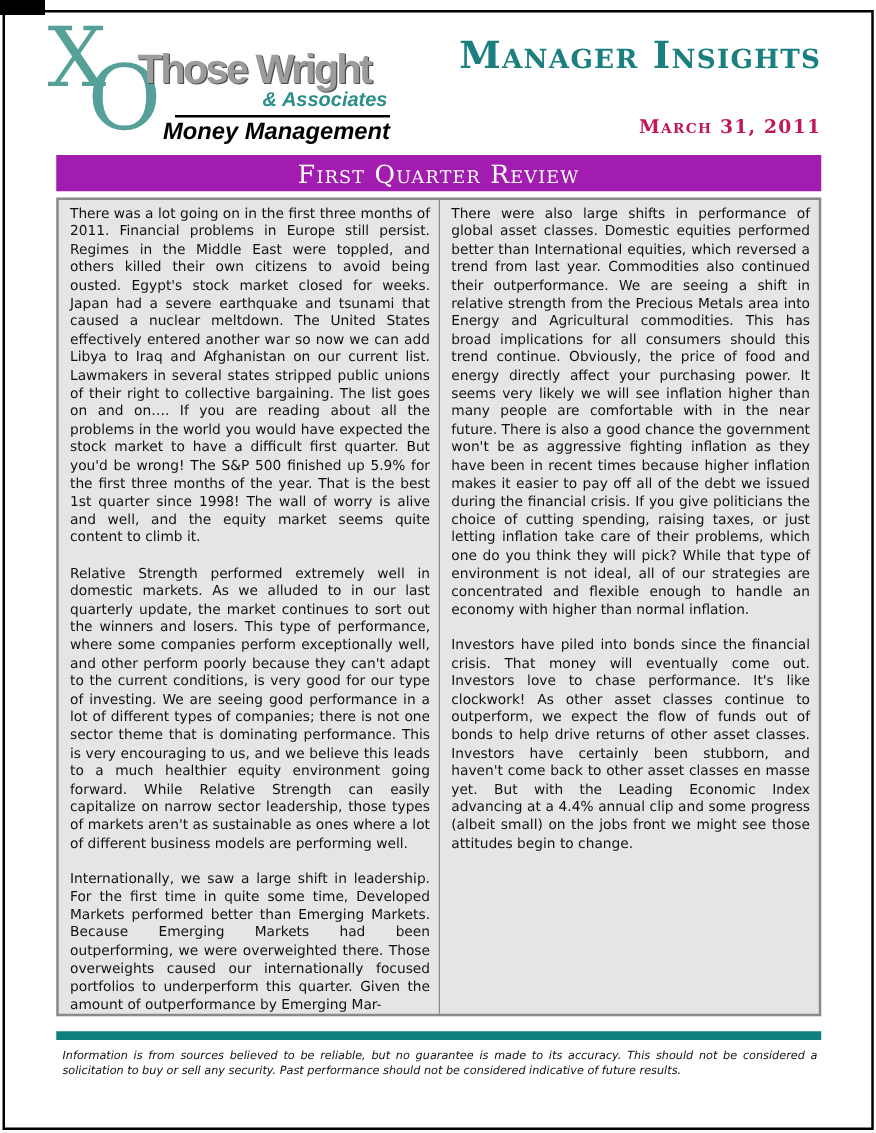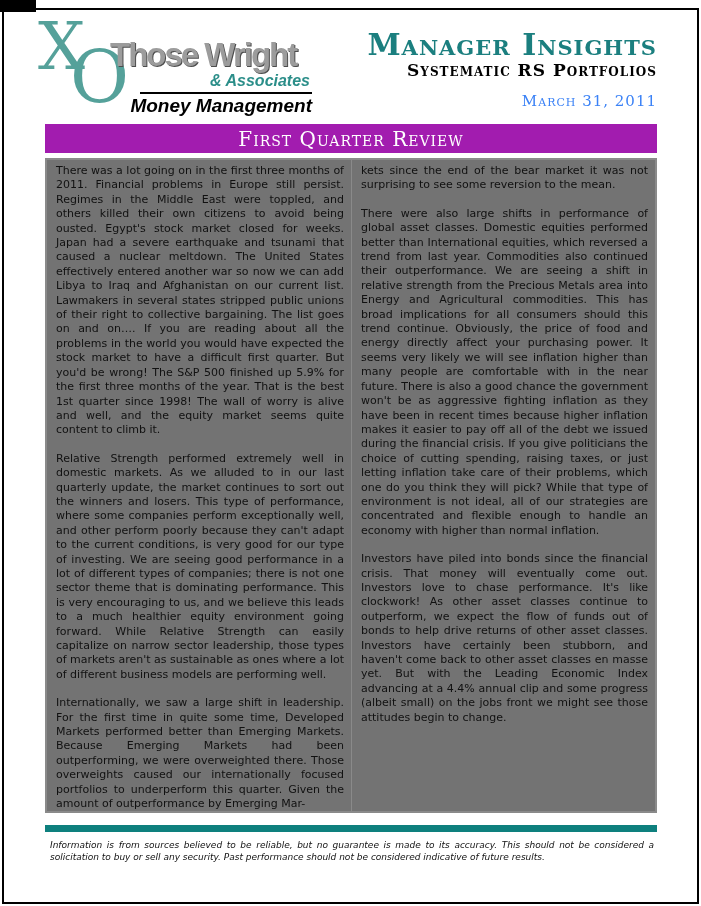--- a/index.html
+++ b/index.html
@@ -29,34 +29,34 @@
     position:absolute;left:110px;top:95px;width:202px;text-align:right;
     font-family:"Liberation Sans", sans-serif;font-style:italic;font-weight:bold;
     font-size:19px;color:#000;white-space:nowrap;
   }
 
   
   .copper{font-variant:small-caps;font-family:"DejaVu Serif", serif;}
   .masthead{position:absolute;right:44px;top:30px;text-align:right;}
   .mast-title{font-size:30px;font-weight:bold;color:#1b7f7f;letter-spacing:1px;line-height:1.0;}
   .mast-sub{font-size:17px;font-weight:bold;color:#000;letter-spacing:1px;line-height:1.2;}
-  .mast-date{position:absolute;right:44px;top:92px;text-align:right;font-size:15px;font-weight:normal;color:#3b82f6;letter-spacing:1px;}
+  .mast-date{position:absolute;right:44px;top:92px;text-align:right;font-size:15px;font-weight:bold;color:#be185d;letter-spacing:1px;}
 
   
   .banner{
     position:absolute;left:45px;top:124px;width:612px;height:29px;background:#a21caf;
     display:flex;align-items:center;justify-content:center;
   }
   .banner-title{color:#ffffff;font-size:20px;letter-spacing:1px;line-height:1;}
 
   
   .article{
     position:absolute;left:45px;top:158px;width:612px;height:655px;
     border:2px solid #8a8a8a;box-sizing:border-box;display:flex;overflow:hidden;
-    background:#737373;
+    background:#e5e5e5;
   }
   .col{flex:1 1 50%;padding:4px 7px 4px 9px;box-sizing:border-box;overflow:hidden;}
   .col.right{border-left:1px solid #8a8a8a;}
   .col p{
     margin:0 0 14px 0;font-size:11px;line-height:14.4px;color:#111;
     text-align:justify;
   }
 
   
   .footer-bar{position:absolute;left:45px;top:825px;width:612px;height:7px;background:#0e807e;}
@@ -76,35 +76,33 @@
   <div class="logo-x">X</div>
   <div class="logo-o">O</div>
   <div class="logo-name">Those Wright</div>
   <div class="logo-assoc">&amp; Associates</div>
   <div class="logo-rule"></div>
   <div class="logo-tagline">Money Management</div>
 </div>
 
 <div class="masthead">
   <div class="mast-title copper">Manager Insights</div>
-  <div class="mast-sub copper">Systematic RS Portfolios</div>
 </div>
 <div class="mast-date copper">March 31, 2011</div>
 
 <div class="banner">
   <span class="banner-title copper">First Quarter Review</span>
 </div>
 
 <div class="article">
   <div class="col left">
     <p>There was a lot going on in the first three months of 2011.  Financial problems in Europe still persist.  Regimes in the Middle East were toppled, and others killed their own citizens to avoid being ousted.  Egypt's stock market closed for weeks.  Japan had a severe earthquake and tsunami that caused a nuclear meltdown.  The United States effectively entered another war so now we can add Libya to Iraq and Afghanistan on our current list.  Lawmakers in several states stripped public unions of their right to collective bargaining.  The list goes on and on….  If you are reading about all the problems in the world you would have expected the stock market to have a difficult first quarter.  But you'd be wrong!  The S&amp;P 500 finished up 5.9% for the first three months of the year.  That is the best 1st quarter since 1998! The wall of worry is alive and well, and the equity market seems quite content to climb it.</p>
     <p>Relative Strength performed extremely well in domestic markets.  As we alluded to in our last quarterly update, the market continues to sort out the winners and losers.  This type of performance, where some companies perform exceptionally well, and other perform poorly because they can't adapt to the current conditions, is very good for our type of investing.  We are seeing good performance in a lot of different types of companies; there is not one sector theme that is dominating performance.  This is very encouraging to us, and we believe this leads to a much healthier equity environment going forward.  While Relative Strength can easily capitalize on narrow sector leadership, those types of markets aren't as sustainable as ones where a lot of different business models are performing well.</p>
     <p>Internationally, we saw a large shift in leadership. For the first time in quite some time, Developed Markets performed better than Emerging Markets.  Because Emerging Markets had been outperforming, we were overweighted there.  Those overweights caused our internationally focused portfolios to underperform this quarter.  Given the amount of outperformance by Emerging Mar-</p>
   </div>
   <div class="col right">
-    <p>kets since the end of the bear market it was not surprising to see some reversion to the mean.</p>
     <p>There were also large shifts in performance of global asset classes.  Domestic equities performed better than International equities, which reversed a trend from last year.  Commodities also continued their outperformance.  We are seeing a shift in relative strength from the Precious Metals area into Energy and Agricultural commodities.  This has broad implications for all consumers should this trend continue.  Obviously, the price of food and energy directly affect your purchasing power.  It seems very likely we will see inflation higher than many people are comfortable with in the near future.  There is also a good chance the government won't be as aggressive fighting inflation as they have been in recent times because higher inflation makes it easier to pay off all of the debt we issued during the financial crisis.  If you give politicians the choice of cutting spending, raising taxes, or just letting inflation take care of their problems, which one do you think they will pick?  While that type of environment is not ideal, all of our strategies are concentrated and flexible enough to handle an economy with higher than normal inflation.</p>
     <p>Investors have piled into bonds since the financial crisis.  That money will eventually come out.  Investors love to chase performance.  It's like clockwork!  As other asset classes continue to outperform, we expect the flow of funds out of bonds to help drive returns of other asset classes. Investors have certainly been stubborn, and haven't come back to other asset classes en masse yet.  But with the Leading Economic Index advancing at a 4.4% annual clip and some progress (albeit small) on the jobs front we might see those attitudes begin to change.</p>
   </div>
 </div>
 
 <div class="footer-bar"></div>
 <div class="disclaimer">Information is from sources believed to be reliable, but no guarantee is made to its accuracy.  This should not be considered a solicitation to buy or sell any security.  Past performance should not be considered indicative of future results.</div>
 
 </body></html>

